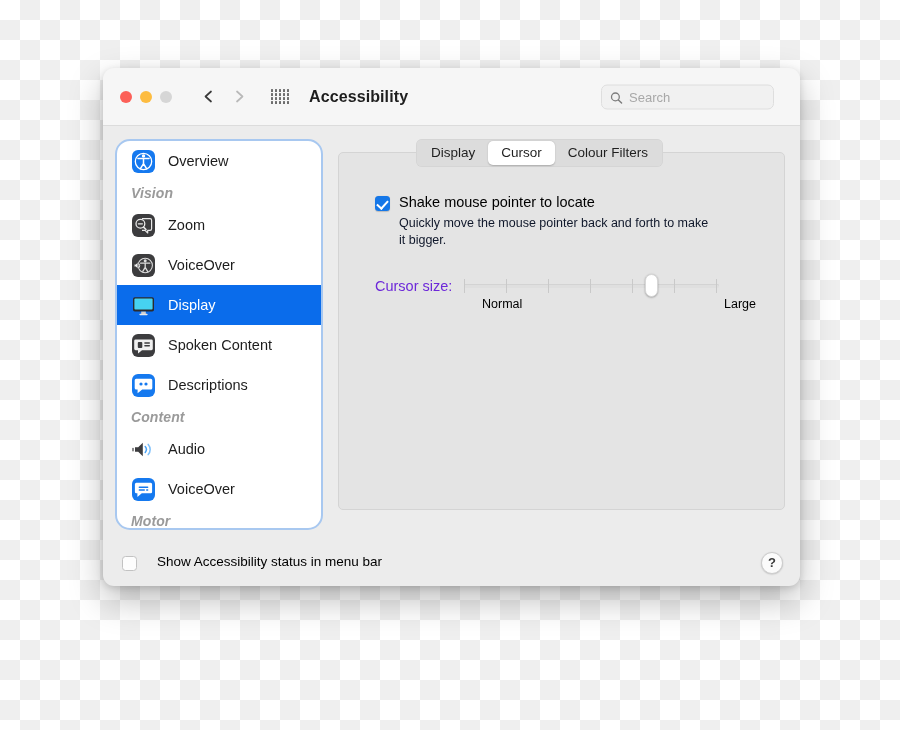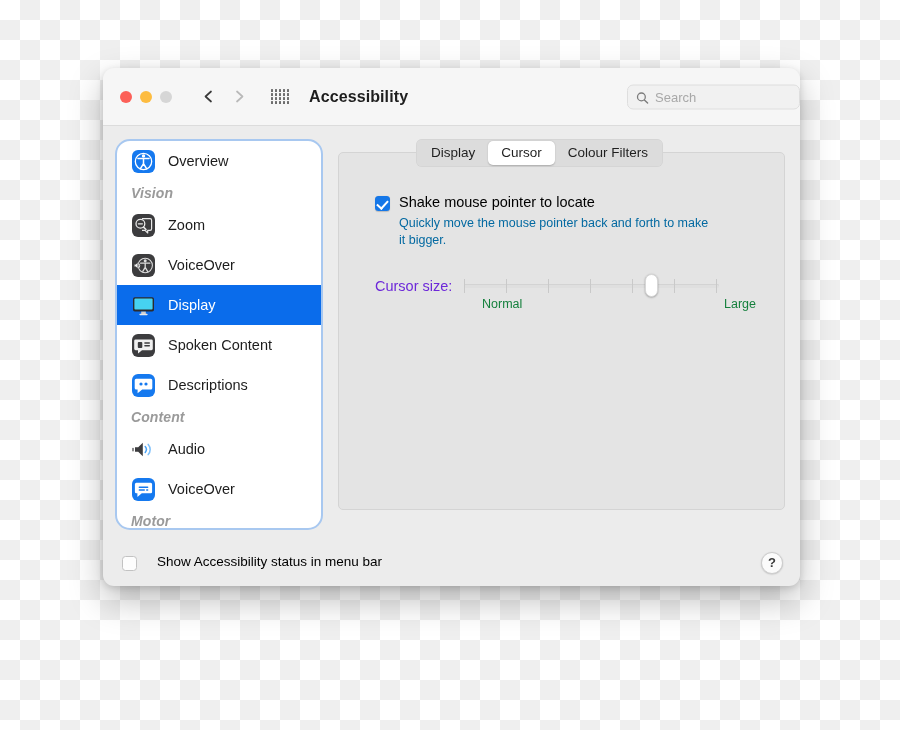--- a/index.html
+++ b/index.html
@@ -41,21 +41,21 @@
   .chev{ width:13px; height:13px; }
   .chev svg{ display:block; }
 
   .griddots{ margin-left:25px; width:18px; height:15px; display:grid;
     grid-template-columns:repeat(5,1fr); grid-template-rows:repeat(4,1fr); gap:1.5px; }
   .griddots i{ background:#6f6f6f; border-radius:.5px; display:block; }
 
   .wintitle{ margin-left:20px; font-size:16px; color:#1e1e1e; font-weight:600; letter-spacing:.1px; }
 
   .searchbox{
-    position:absolute; right:0; top:50%; transform:translateY(-50%);
+    position:absolute; right:26px; top:50%; transform:translateY(-50%);
     width:173px; height:25px; background:#f1f1f1;
     border:1px solid #dedede; border-radius:6px;
     display:flex; align-items:center; padding:0 8px; gap:6px;
   }
   .searchbox .mag{ width:13px; height:13px; flex:none; }
   .searchbox input{
     border:none; outline:none; background:transparent;
     font-family:"Liberation Sans", sans-serif; font-size:13px; color:#3a3a3a; width:100%;
   }
   .searchbox input::placeholder{ color:#a8a8a8; }
@@ -112,39 +112,39 @@
   }
   .cbox::after{
     content:""; position:absolute; left:4px; top:1.5px;
     width:5px; height:9px; border:solid #fff; border-width:0 2px 2px 0;
     transform:rotate(42deg);
   }
   .cbox.empty{ background:#fdfdfd; border:1px solid #c2c2c2; box-shadow:none; }
   .cbox.empty::after{ display:none; }
   .check-label{ font-size:14.5px; color:#000000; line-height:1.1; }
   .subtext{
-    font-size:12.5px; color:#0369a1; line-height:1.38;
+    font-size:12.5px; color:#0f172a; line-height:1.38;
     margin:4px 0 0 24px; max-width:315px;
   }
 
   
   .slider-row{ display:flex; align-items:center; margin-top:25px; }
   .slider-label{ font-size:14.5px; color:#6d28d9; }
   .slider{ position:relative; width:255px; height:22px; margin-left:12px; }
   .track{
     position:absolute; left:0; right:0; top:9px; height:4px;
     background:#dfdfdf; border-radius:2px; box-shadow:inset 0 .5px .5px rgba(0,0,0,.1);
   }
   .tick{ position:absolute; top:4px; width:1px; height:14px; background:#c9c9c9; }
   .knob{
     position:absolute; top:-1px; width:13px; height:23px; background:#fff;
     border-radius:7px; box-shadow:0 .5px 2px rgba(0,0,0,.35); border:.5px solid #d7d7d7;
   }
   .slider-ends{ position:relative; margin-left:107px; width:270px; height:16px; }
-  .slider-ends span{ position:absolute; font-size:12.5px; color:#15803d; top:0; }
+  .slider-ends span{ position:absolute; font-size:12.5px; color:#000000; top:0; }
   .end-normal{ left:0; }
   .end-large{ right:-4px; }
 
   
   .footer{
     position:absolute; left:0; bottom:0; width:100%; height:47px;
     display:flex; align-items:center; padding:0 19px;
   }
   .footer .check-row{ align-items:center; gap:20px; }
   .footer .check-label{ font-size:13.5px; }

